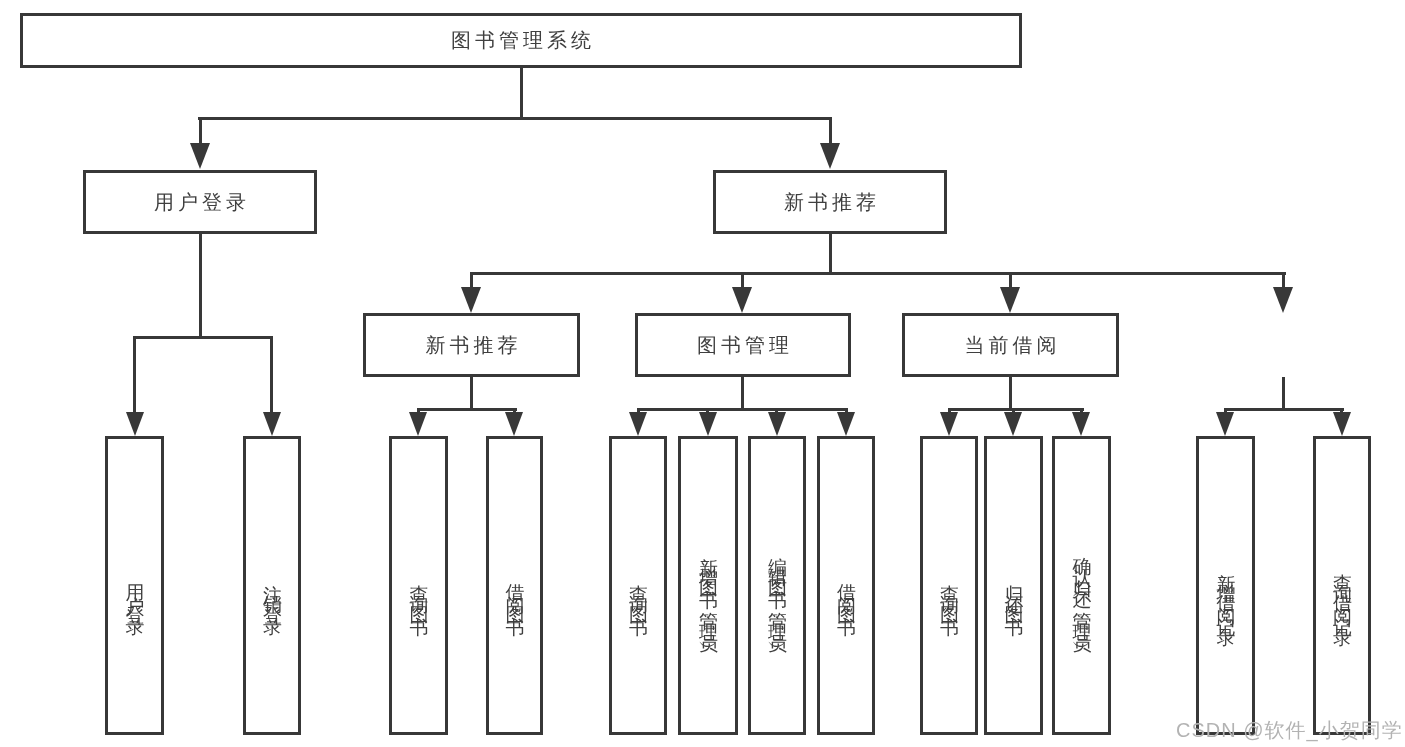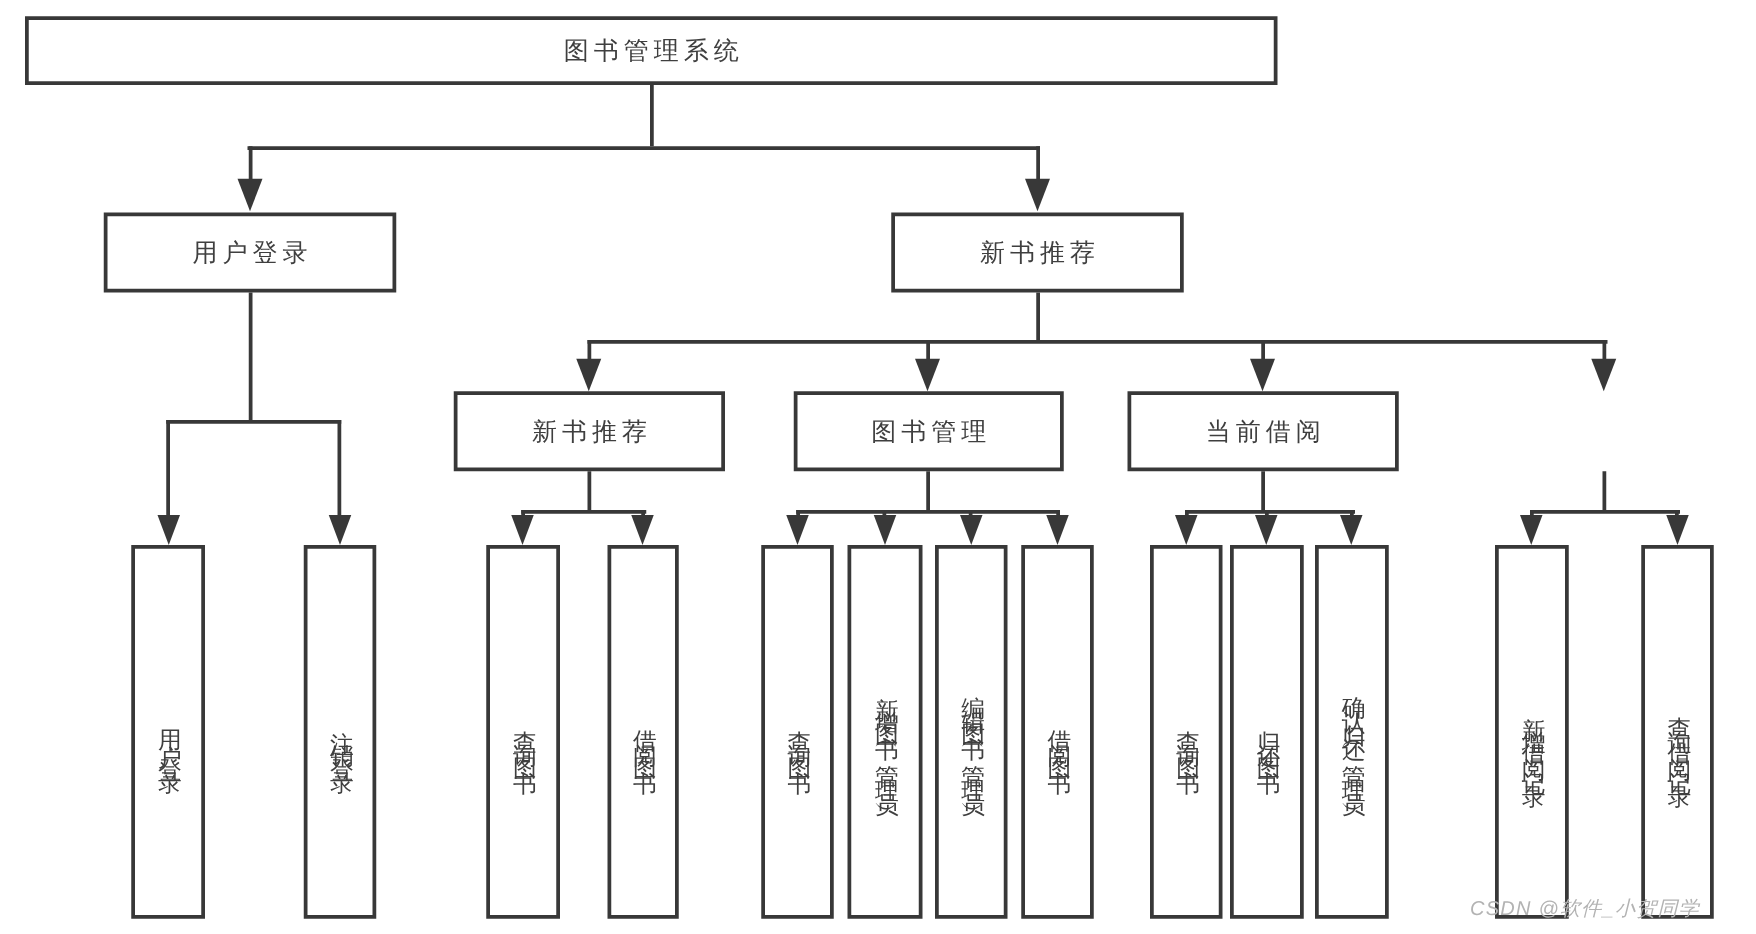--- a/index.html
+++ b/index.html
@@ -16,22 +16,22 @@
   .vl{
     writing-mode:vertical-lr;text-orientation:mixed;
     font-size:19px;line-height:1.1;letter-spacing:11px;margin-inline-end:-11px;
     white-space:nowrap;color:#3f3f3f;
   }
   .ln{position:absolute;background:#383838;}
   .ah{position:absolute;width:0;height:0;border-left:9px solid transparent;
       border-right:9px solid transparent;border-top:24px solid #383838;}
   .ah.big{border-left-width:10px;border-right-width:10px;border-top-width:26px;}
   #watermark{
-    position:absolute;left:1176px;top:717px;font-size:16px;letter-spacing:1px;
-    color:#b3b3b3;white-space:nowrap;font-style:italic;
+    position:absolute;left:1176px;top:717px;font-size:20px;letter-spacing:1px;
+    color:#b3b3b3;white-space:nowrap;
   }
 </style>
 </head>
 <body>
 
 <div id="stage">
 
   <div class="nbox" style="left:20px;top:13px;width:1002px;height:55px">
     <span class="hl">图书管理系统</span>
   </div>

